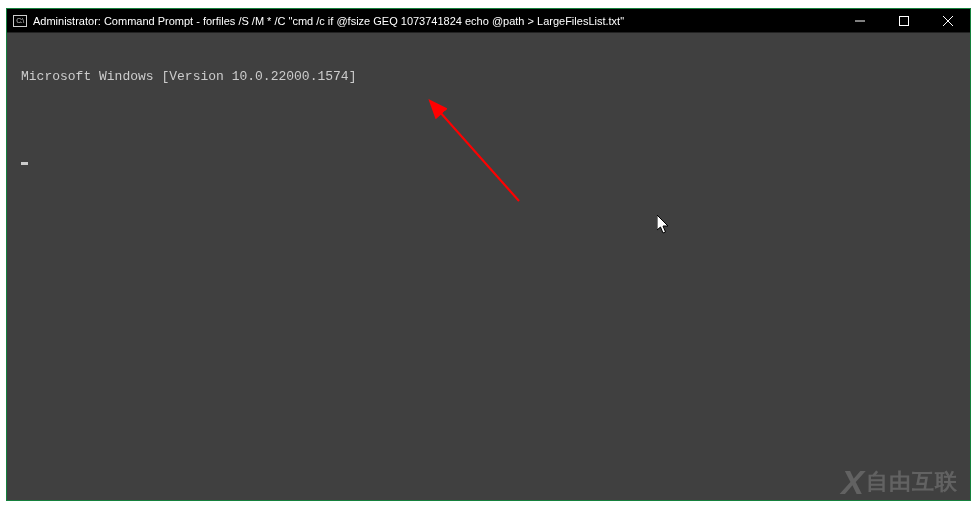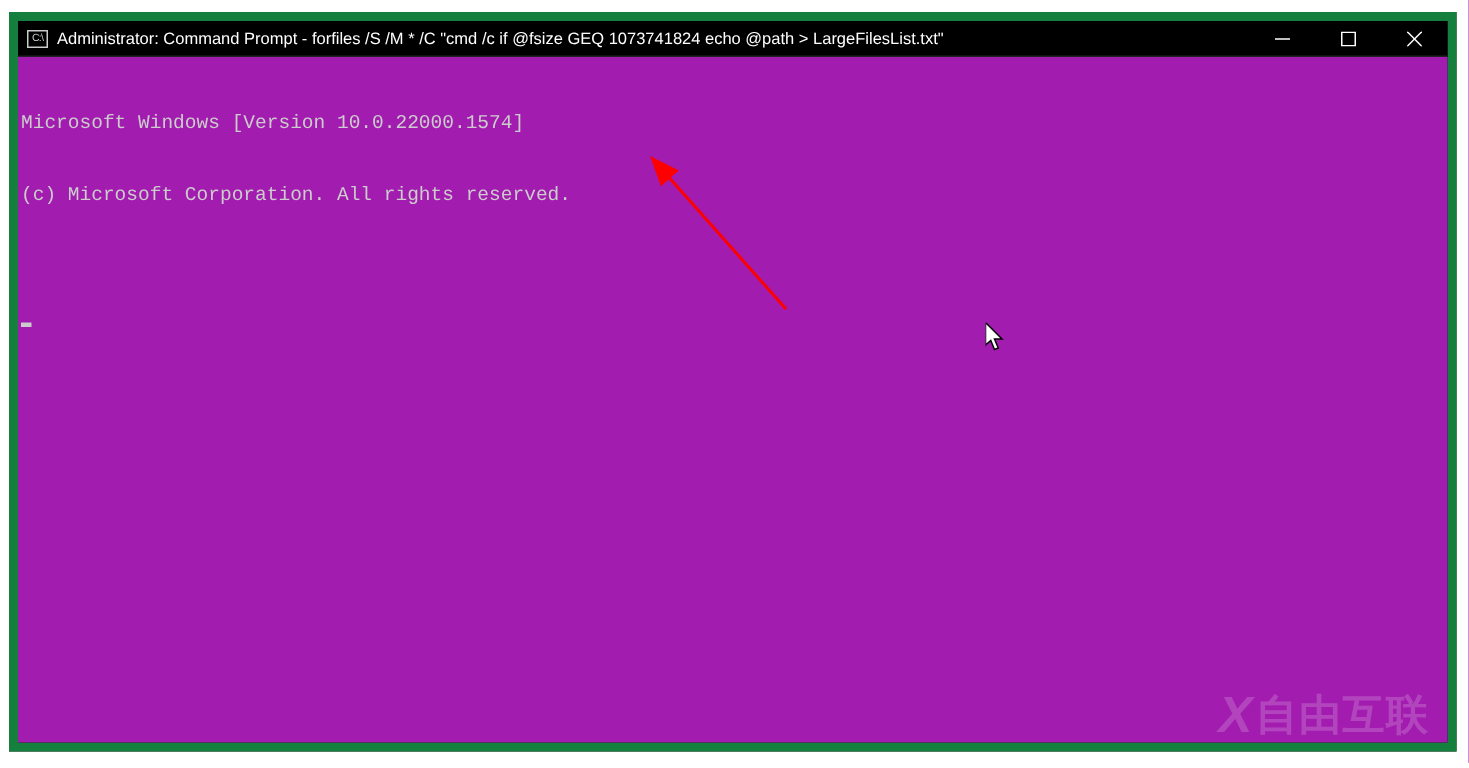--- a/index.html
+++ b/index.html
@@ -11,21 +11,21 @@
     overflow: hidden;
     position: relative;
   }
   .window {
     position: absolute;
     left: 6px;
     top: 8px;
     width: 965px;
     height: 493px;
     background: #000;
-    border: 6px solid #15803d;
+    border: 1px solid #15803d;
     display: flex;
     flex-direction: column;
   }
   .title-bar {
     height: 24px;
     background: #000;
     display: flex;
     align-items: center;
     color: #fff;
     font-family: "Segoe UI", Arial, sans-serif;
@@ -62,26 +62,26 @@
     height: 100%;
     display: flex;
     align-items: center;
     justify-content: center;
     color: #fff;
     cursor: default;
   }
   .title-bar .ctl svg { display: block; }
   .terminal {
     flex: 1;
-    background: #a21caf;
+    background: #404040;
     color: #ccc;
     font-family: Consolas, "Courier New", monospace;
     font-size: 13px;
     line-height: 16px;
-    padding: 4px 2px;
+    padding: 4px 14px;
     white-space: pre;
     overflow: hidden;
     position: relative;
   }
   .line { white-space: pre; }
   .cursor-block {
     display: inline-block;
     width: 7px;
     height: 3px;
     background: #ccc;
@@ -110,21 +110,21 @@
     pointer-events: none;
   }
   .watermark .wm-x {
     font-size: 34px;
     font-style: italic;
     font-weight: 900;
     margin-right: 4px;
     letter-spacing: -2px;
   }
   .watermark .wm-text {
-    font-size: 28px;
+    font-size: 22px;
     letter-spacing: 1px;
   }
 </style>
 </head>
 <body>
 
 <div class="window">
   <div class="title-bar">
     <div class="app-icon">C:\</div>
     <div class="title-text">Administrator: Command Prompt - forfiles  /S /M * /C "cmd /c if @fsize GEQ 1073741824 echo @path &gt; LargeFilesList.txt"</div>
@@ -142,21 +142,20 @@
       <div class="ctl">
         <svg width="10" height="10" viewBox="0 0 10 10">
             <line x1="0" y1="0" x2="10" y2="10" stroke="#fff" stroke-width="1"></line>
             <line x1="10" y1="0" x2="0" y2="10" stroke="#fff" stroke-width="1"></line>
           </svg>
       </div>
     </div>
   </div>
   <div class="terminal">
     <div class="line">Microsoft Windows [Version 10.0.22000.1574]</div>
-    <div class="line">(c) Microsoft Corporation. All rights reserved.</div>
     <div class="line"></div>
     <div class="line"><span class="cursor-block"></span></div>
 
     <svg class="arrow-overlay" width="965" height="470" style="left:0;top:0;">
       <defs>
         <marker id="ah" markerWidth="10" markerHeight="8" refX="2" refY="4" orient="auto">
           <polygon points="0 0, 10 4, 0 8" fill="#ff0000"></polygon>
         </marker>
       </defs>
       <line x1="512" y1="168" x2="432" y2="78" stroke="#ff0000" stroke-width="2" marker-end="url(#ah)"></line>

